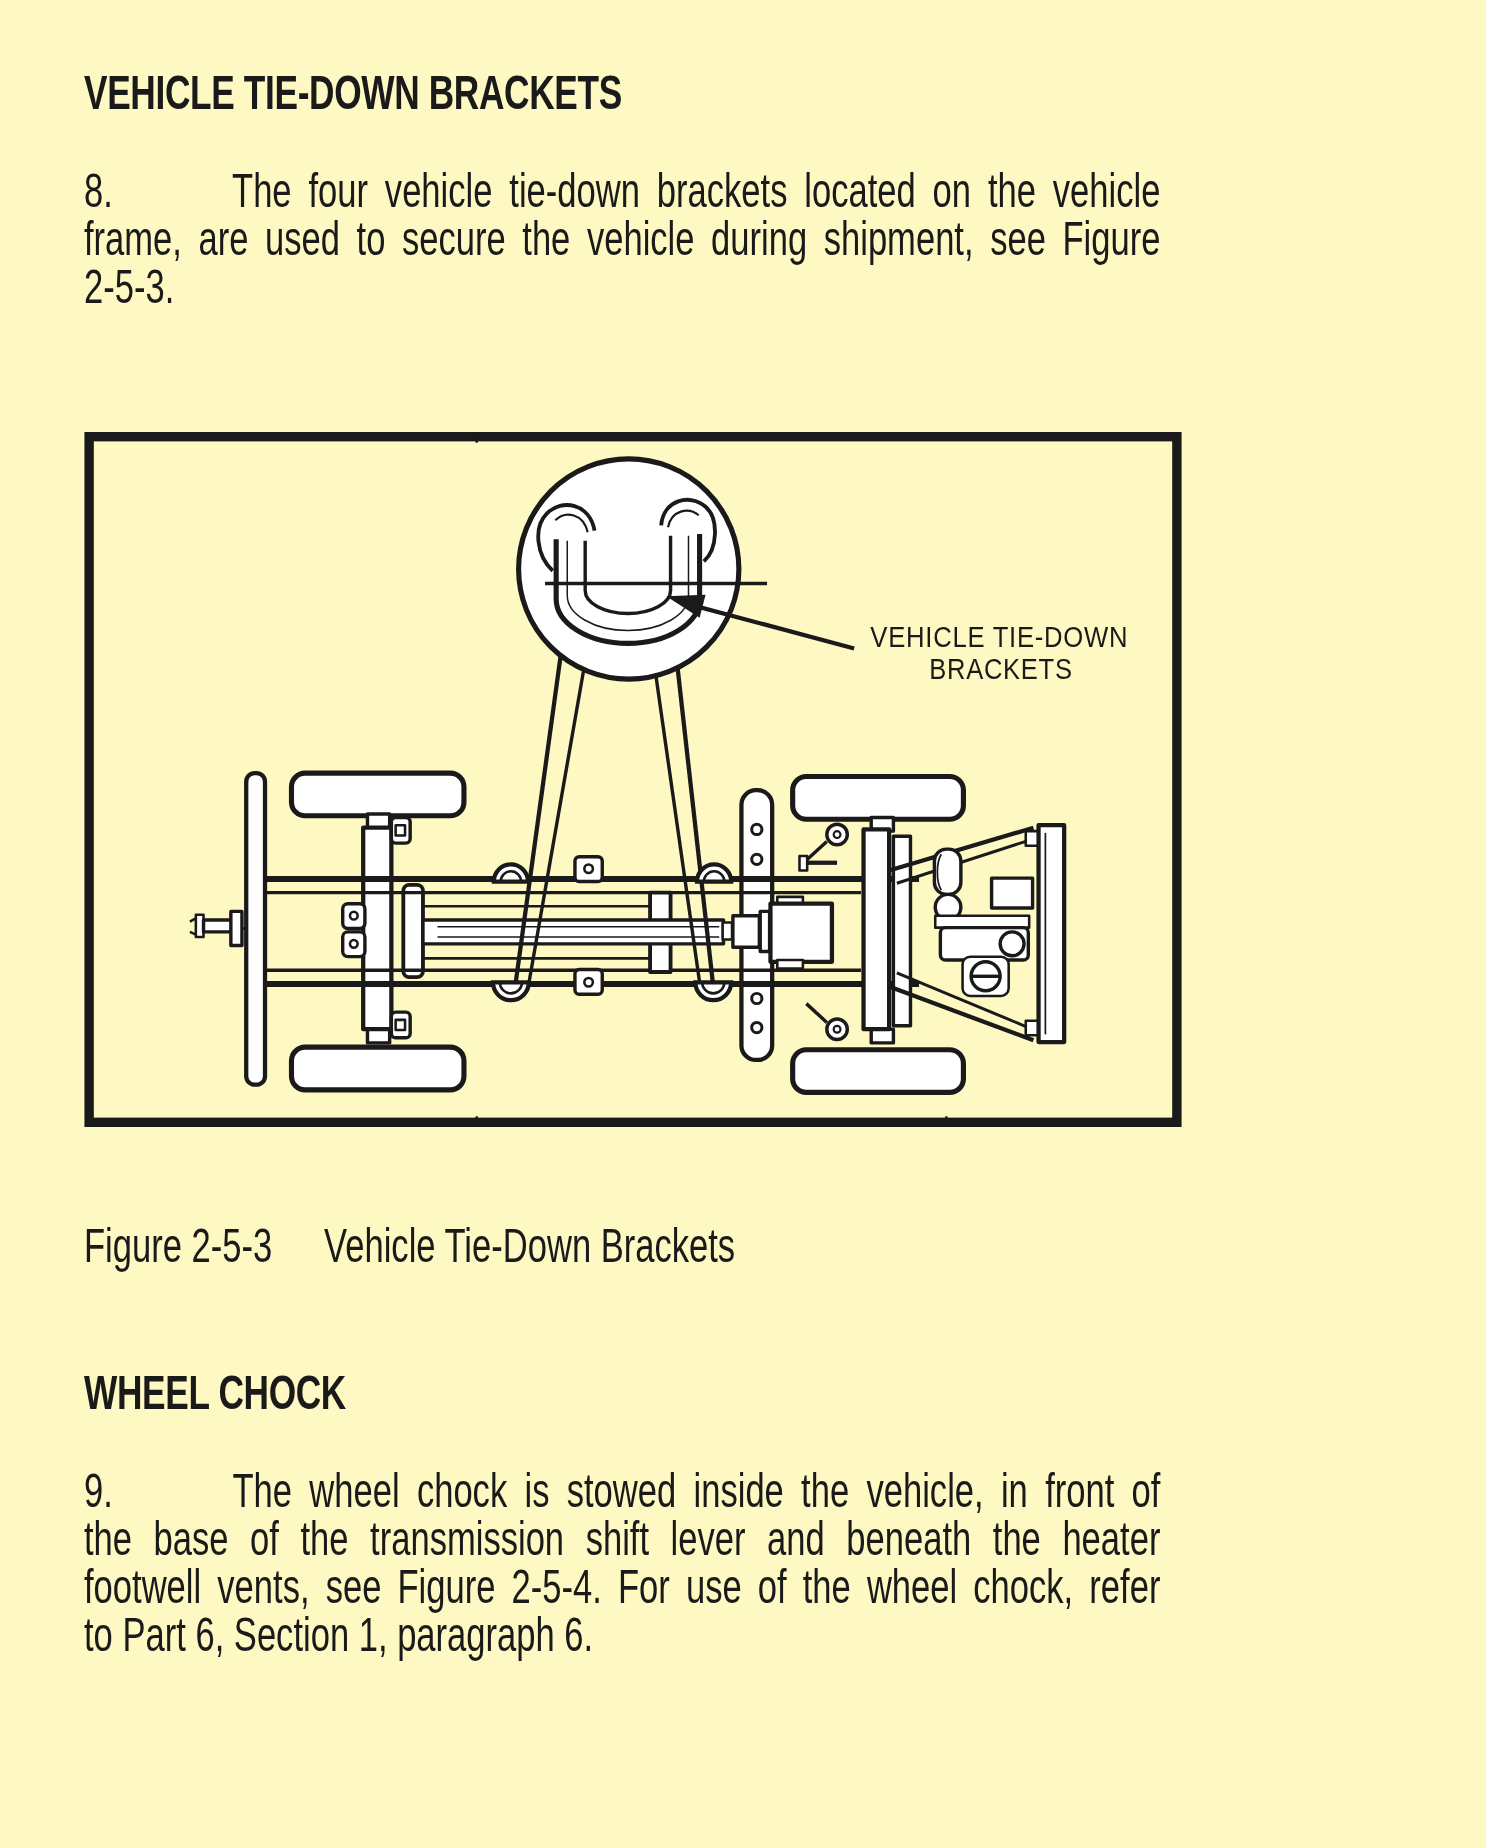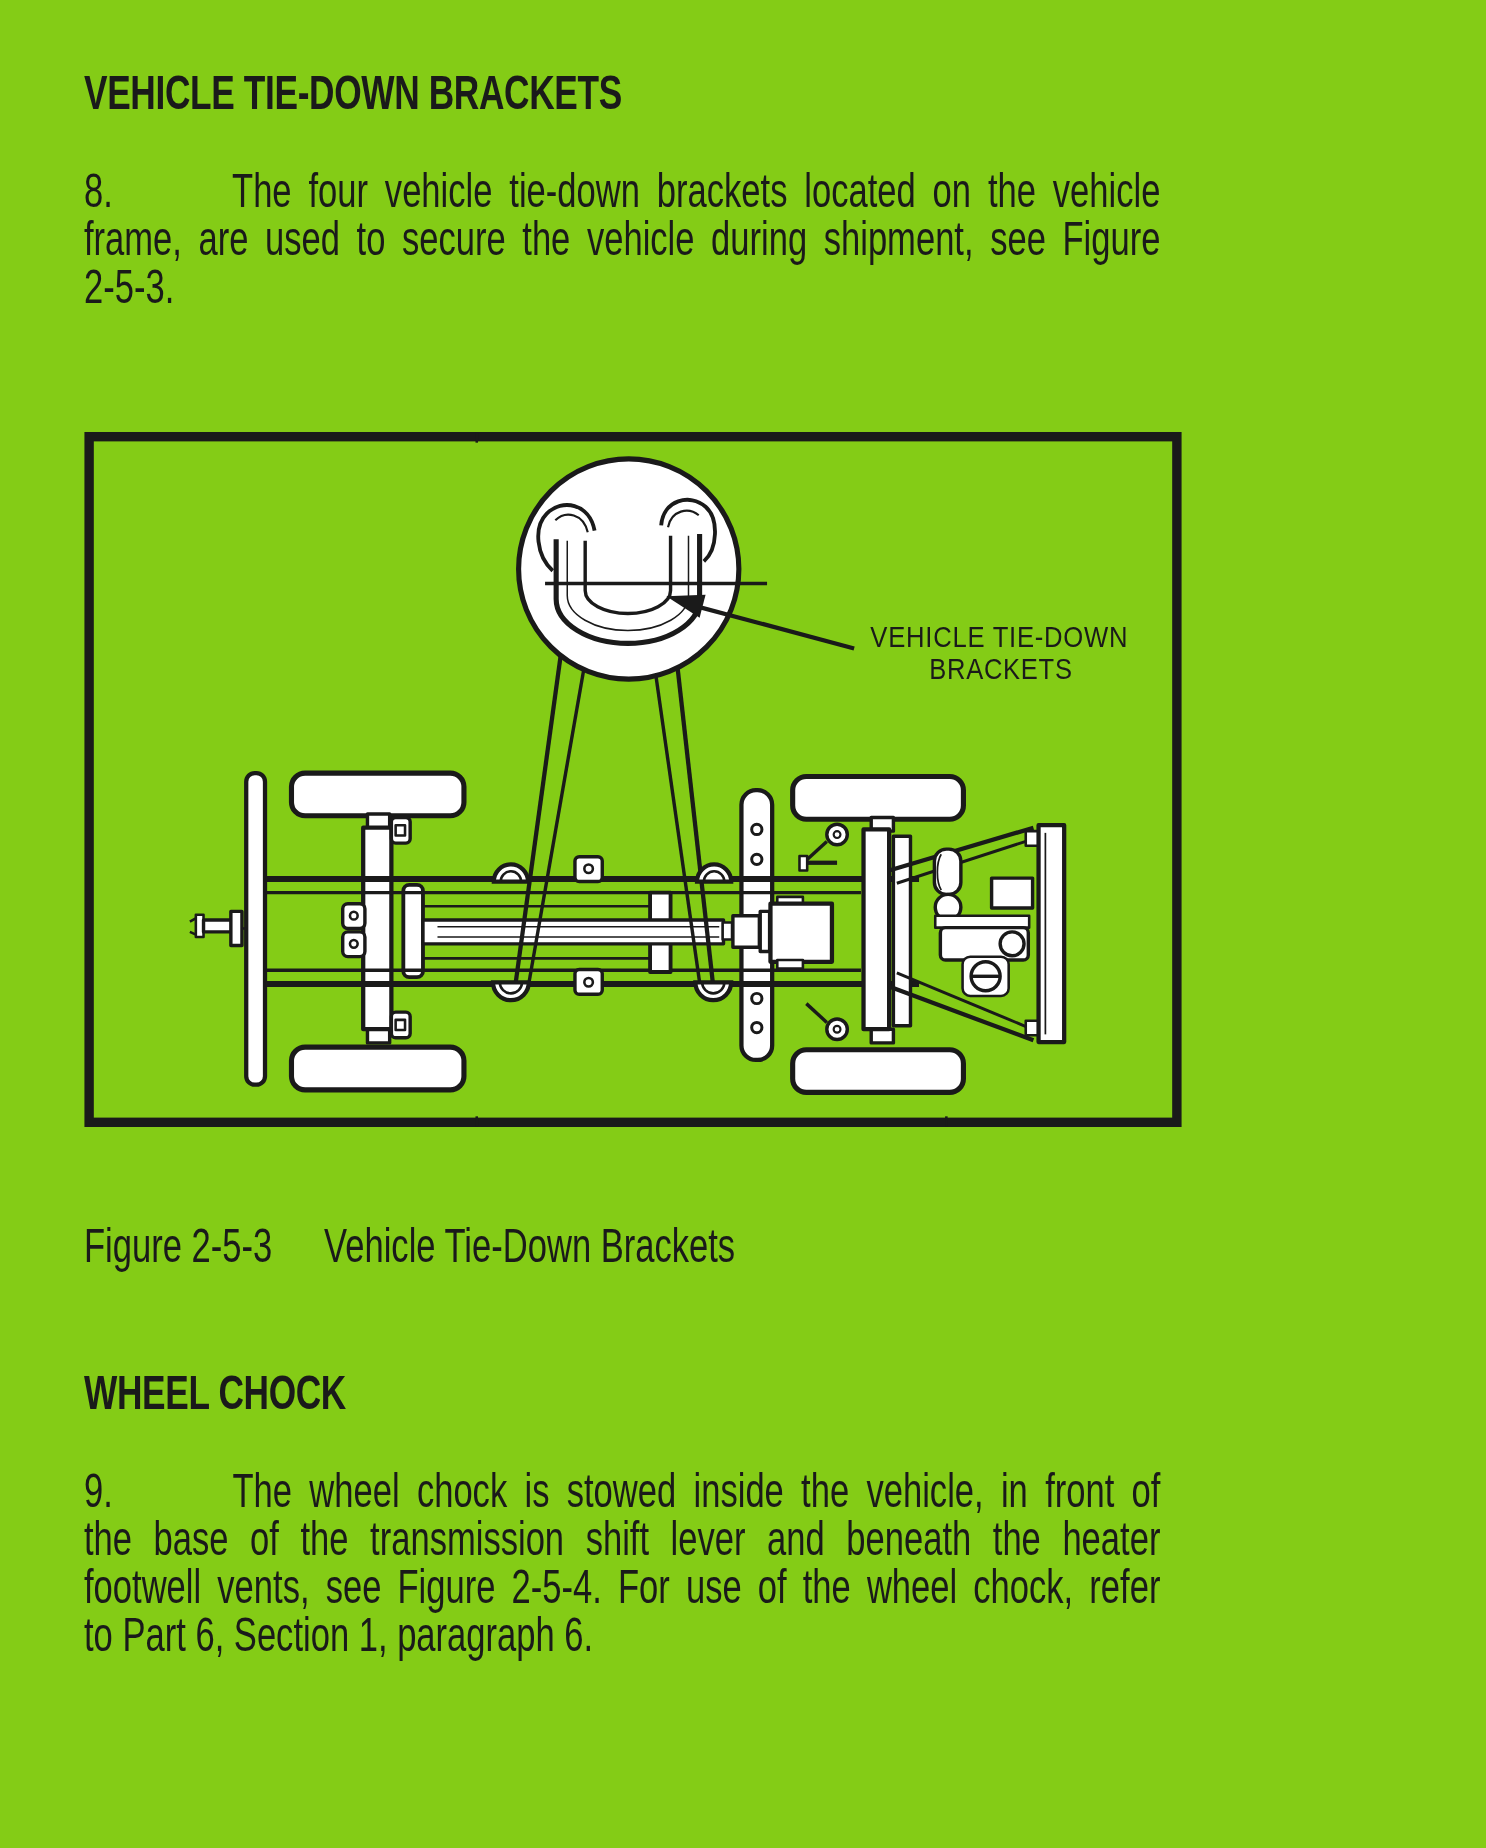--- a/index.html
+++ b/index.html
@@ -4,21 +4,21 @@
 <style>
   html,body { margin:0; padding:0; }
   body {
     width:1486px; height:1848px;
     background:#ffffff;
     font-family:"Liberation Sans", sans-serif;
     color:#1a1a1a;
     position:relative;
     overflow:hidden;
   }
-  .page { position:absolute; inset:0; background:#84cc16; }
+  .page { position:absolute; inset:0; background:#fef9c3; }
 
   
   .squeeze { transform:scaleX(0.72); transform-origin:0 0; }
 
   .h-head {
     position:absolute; left:84px;
     font-size:49px; font-weight:700; letter-spacing:-0.5px;
     white-space:nowrap;
   }
   #h1 { top:64px; }

